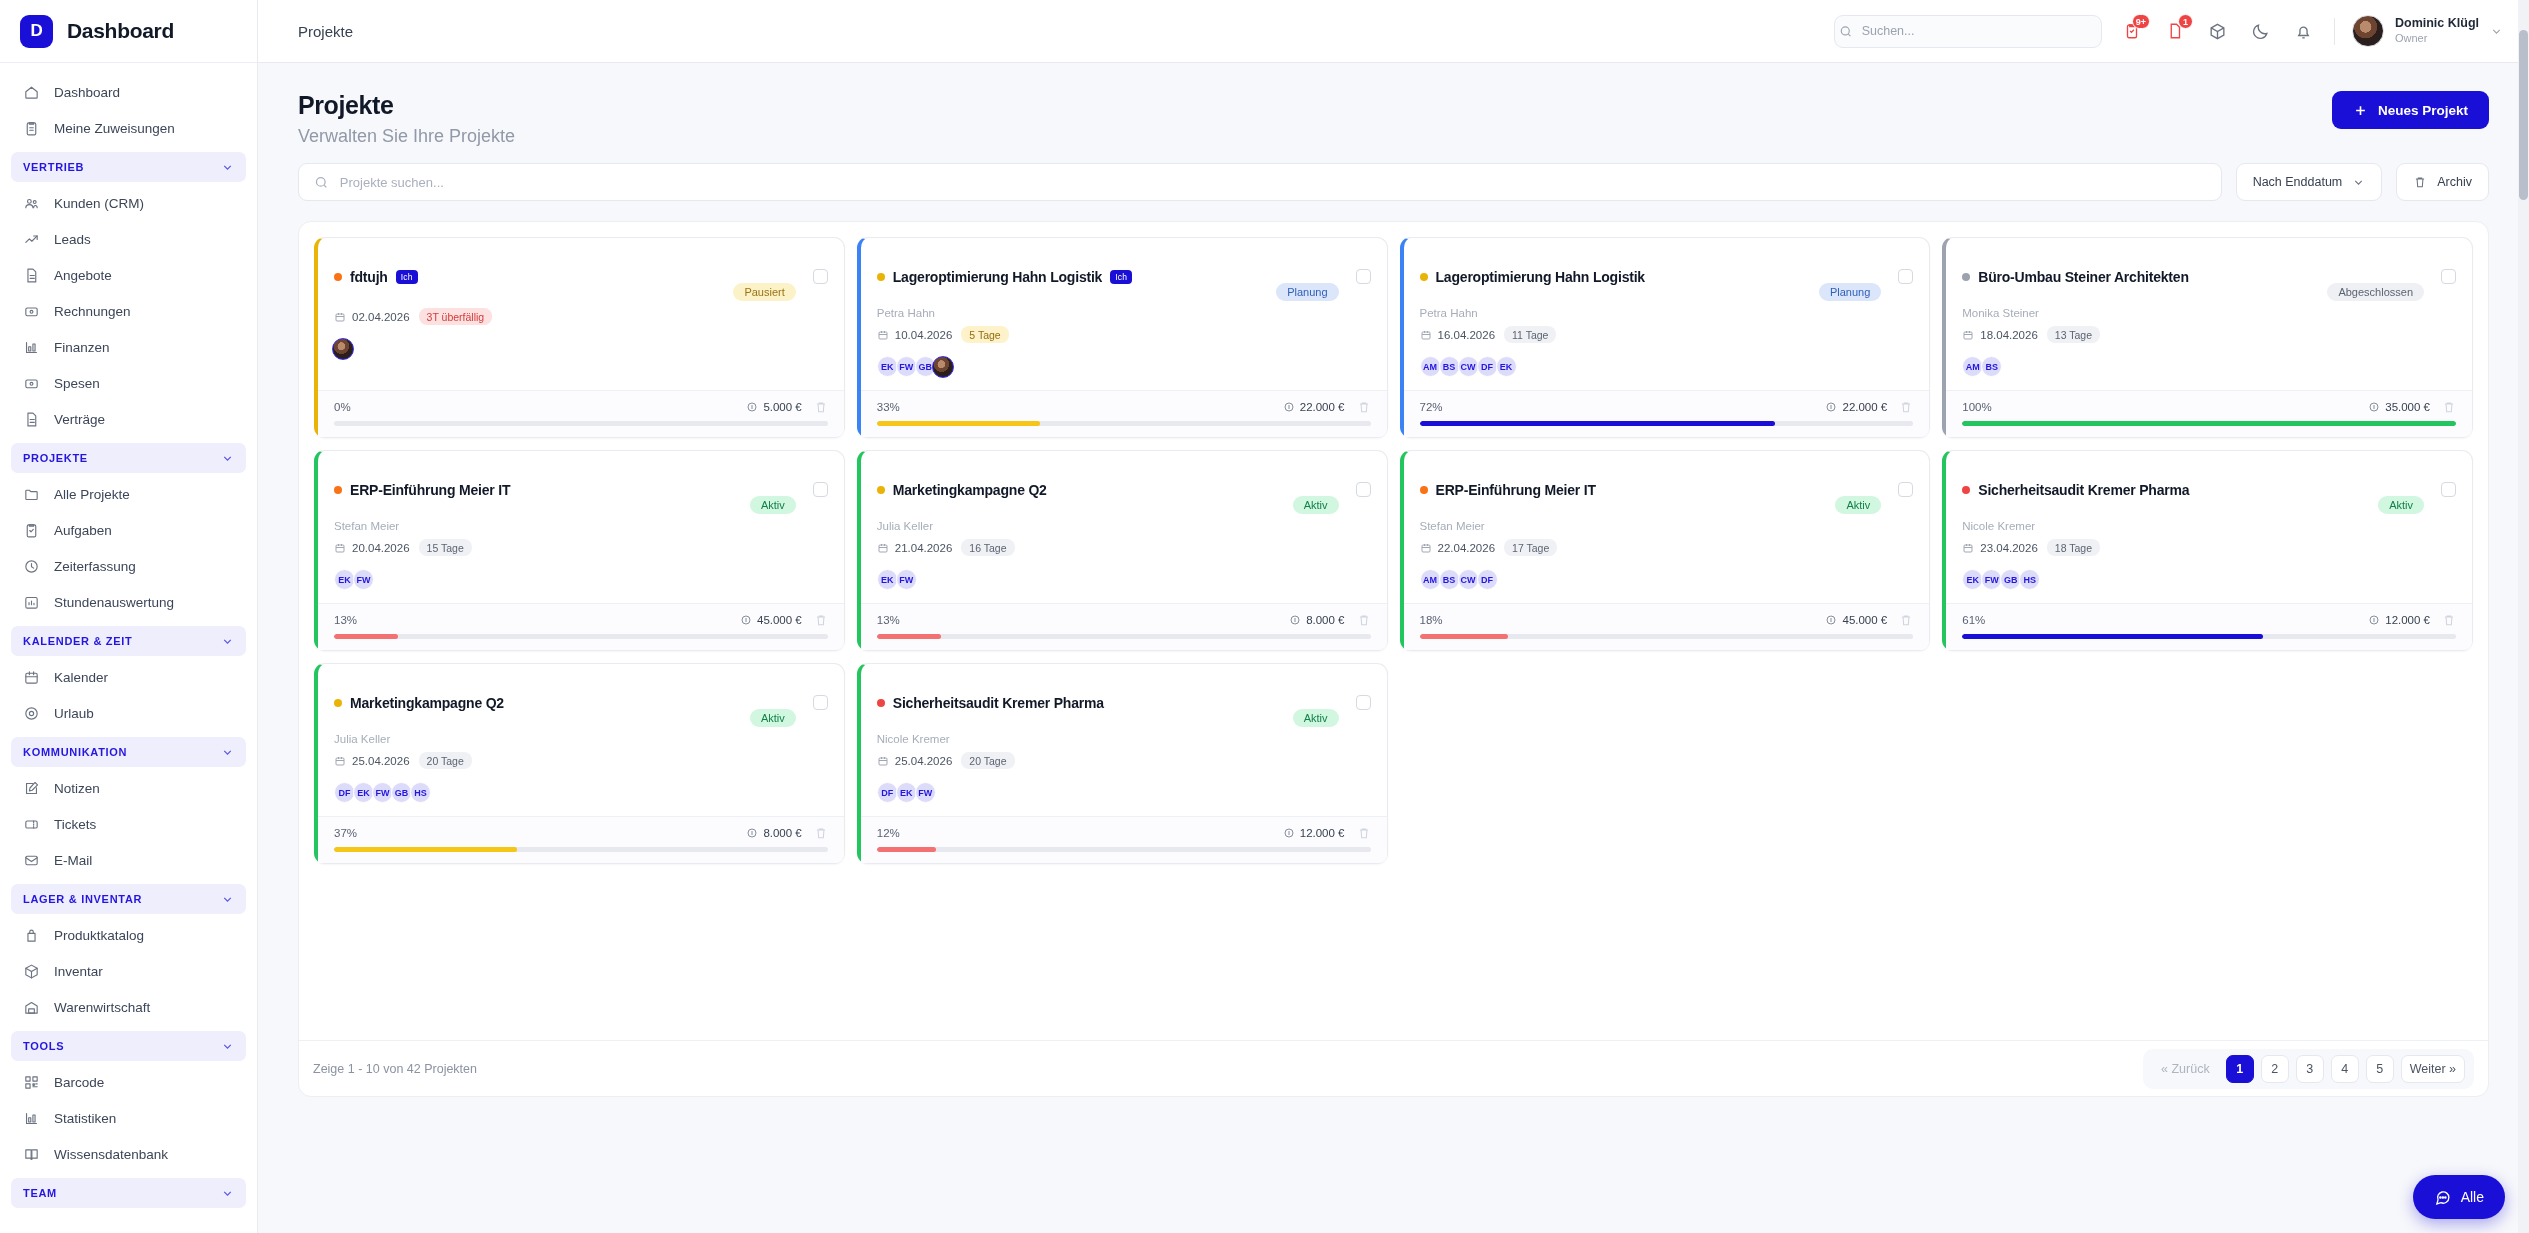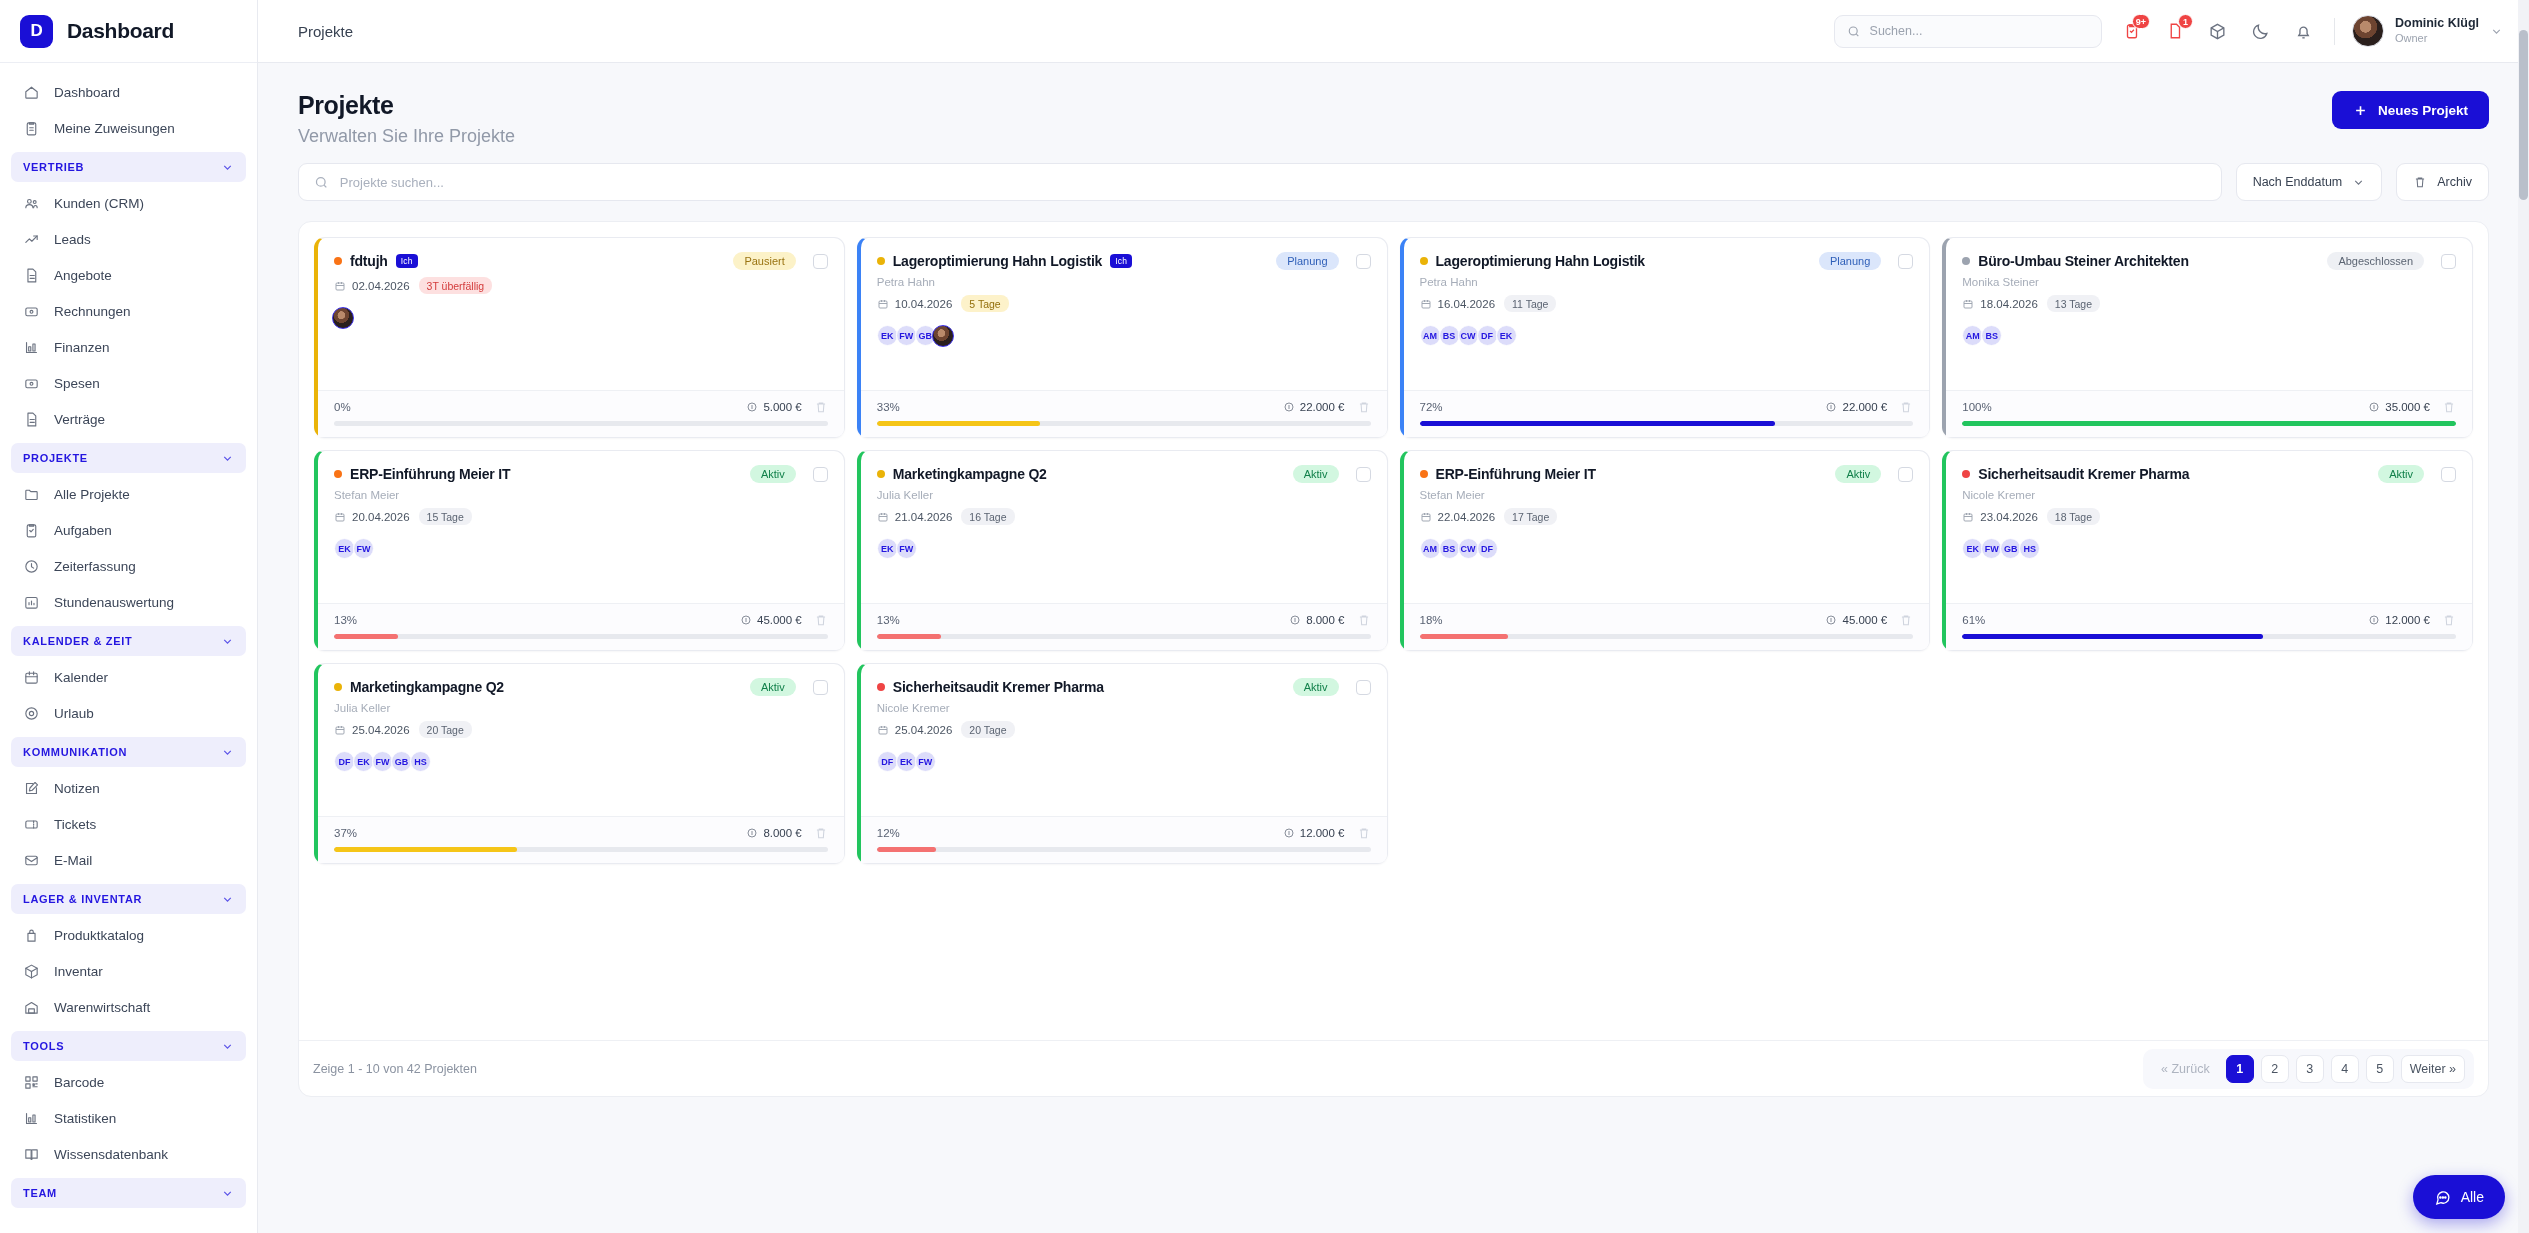--- a/index.html
+++ b/index.html
@@ -47,21 +47,21 @@
   .main { flex: 1; height: 1233px; display: flex; flex-direction: column; min-width: 0; }
 
   .topbar {
     height: 63px; background: #fff; border-bottom: 1px solid #e8eaf0;
     display: flex; align-items: center; padding: 0 26px 0 40px; gap: 20px;
   }
   .topbar-title { font-size: 15px; color: #374151; font-weight: 500; }
   .topbar-right { margin-left: auto; display: flex; align-items: center; gap: 17px; }
   .top-search {
     width: 268px; height: 33px; border: 1px solid #e6e8ef; border-radius: 9px;
-    background: #fafbfd; display: flex; align-items: center; gap: 9px; padding: 0 12px;
+    background: #fafbfd; display: flex; align-items: center; gap: 9px; padding: 0 4px;
   }
   .top-search input {
     border: none; outline: none; background: transparent;
     font-size: 12.5px; color: #374151; width: 100%;
     font-family: "Liberation Sans", sans-serif;
   }
   .top-search input::placeholder { color: #9ca3af; }
   .icon-btn { position: relative; width: 26px; height: 26px; display:flex; align-items:center; justify-content:center; cursor: pointer; color: #6b7280; }
   .badge {
     position: absolute; top: -4px; right: -5px; min-width: 15px; height: 15px;
@@ -122,21 +122,21 @@
   }
   .card-body { padding: 14px 16px 0 16px; flex: 1; }
   .card-row1 { display: flex; align-items: center; gap: 8px; }
   .dot { width: 8px; height: 8px; border-radius: 50%; flex: 0 0 8px; }
   .card-title { font-size: 14px; font-weight: bold; color: #111827; letter-spacing: -0.2px; white-space: nowrap; }
   .me-tag {
     background: #1a0fd6; color: #fff; font-size: 8.5px; font-weight: normal;
     padding: 2px 5px; border-radius: 4px; letter-spacing: 0.2px;
   }
   .pill {
-    margin-left: auto; font-size: 11px; padding: 3px 11px; border-radius: 11px; font-weight: 500;
+    margin-left: auto; font-size: 11px; padding: 3px 11px; border-radius: 11px; font-weight: 500; margin-top: 31px;
   }
   .p-aktiv { background: #d2f7e0; color: #11804a; }
   .p-planung { background: #dbe6fb; color: #2f5fb8; }
   .p-pausiert { background: #fcf2c8; color: #9a7413; }
   .p-abgeschlossen { background: #eef0f4; color: #5b6472; }
   .card-check {
     width: 15px; height: 15px; border: 1.5px solid #d5d9e2; border-radius: 4px;
     margin-left: 9px; flex: 0 0 15px; cursor: pointer; background: #fff;
   }
   .card-owner { font-size: 11.5px; color: #a6adb9; margin-top: 6px; }

